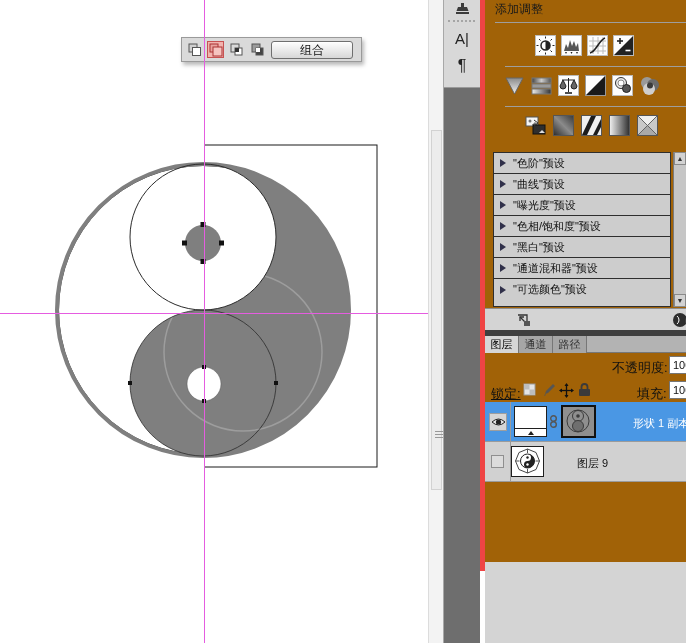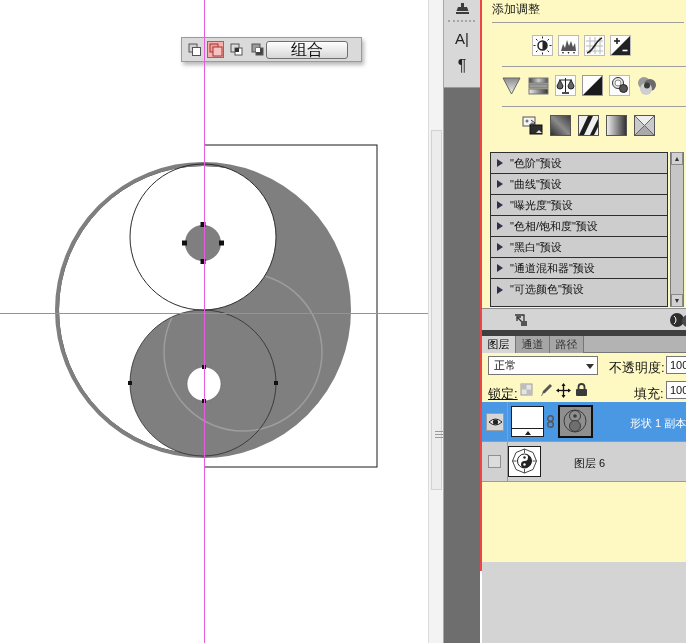--- a/index.html
+++ b/index.html
@@ -11,38 +11,38 @@
   .canvas { position:absolute; left:0; top:0; width:428px; height:643px; background:#fff; }
   .guide-v { position:absolute; left:204px; top:0; width:1px; height:643px; background:#e55ce0; z-index:40; }
   .guide-h { position:absolute; left:0; top:313px; width:428px; height:1px; background:#e55ce0; z-index:40; }
 
   
   .shape-toolbar { position:absolute; left:181px; top:37px; width:181px; height:25px;
     background:#dadada; border:1px solid #9a9a9a; box-shadow:2px 3px 4px rgba(0,0,0,.28);
     display:flex; align-items:center; z-index:30; }
   .st-icon { width:17px; height:17px; margin-left:4px; display:flex; align-items:center; justify-content:center; border:1px solid transparent; }
   .st-icon.active { background:#f2b3ae; border:1px solid #c75252; }
-  .combine-btn { margin-left:0; width:82px; height:18px; border:1px solid #6f6f6f; border-radius:3px;
-    background:linear-gradient(#fefefe,#d7d7d7); font-size:16px; line-height:16px; text-align:center; color:#111;
+  .combine-btn { margin-left:5px; width:82px; height:18px; border:1px solid #6f6f6f; border-radius:3px;
+    background:linear-gradient(#fefefe,#d7d7d7); font-size:12px; line-height:16px; text-align:center; color:#111;
     box-shadow:inset 0 1px 0 #fff; }
 
   
   .doc-scroll { position:absolute; left:428px; top:0; width:15px; height:643px; background:#f3f3f3; border-left:1px solid #dcdcdc; }
   .doc-thumb { position:absolute; left:2px; top:130px; width:11px; height:360px; background:#ececec; border:1px solid #d2d2d2; }
   .grip { position:absolute; left:3px; top:300px; width:9px; height:9px;
     background:repeating-linear-gradient(#999 0 1px, transparent 1px 3px); }
 
   
   .dock { position:absolute; left:443px; top:0; width:37px; height:643px; background:#6e6e6e; border-left:1px solid #a8a8a8; }
   .dock-top { position:absolute; left:0; top:0; width:100%; height:88px; background:#d8d8d8; border-bottom:1px solid #9a9a9a; }
   .dock-icon { position:absolute; left:0; width:100%; text-align:center; color:#222; }
   .dock-sep { position:absolute; left:4px; top:20px; width:27px; border-top:2px dotted #a5a5a5; }
 
   
-  .panels { position:absolute; left:480px; top:0; width:206px; height:571px; background:#fef9c3; border-left:2px solid #ef4444; }
+  .panels { position:absolute; left:480px; top:0; width:206px; height:571px; background:#a16207; border-left:5px solid #ef4444; }
 
   
   .adj-title { position:absolute; left:10px; top:1px; font-size:12px; color:#1a1a1a; }
   .adj-div { position:absolute; left:10px; width:192px; height:1px; background:#9e9e9e; }
   .adj-row { position:absolute; display:flex; }
   .adj-ic { width:21px; height:21px; margin-right:5px; }
   .preset-list { position:absolute; left:8px; top:152px; width:178px; height:155px; border:1px solid #2e2e2e; background:#cdcdcd; }
   .preset-row { height:21px; border-bottom:1px solid #2e2e2e; display:flex; align-items:center; background:#cdcdcd; }
   .preset-row:last-child { border-bottom:none; }
   .tri { width:0; height:0; border-left:6px solid #30304a; border-top:4px solid transparent; border-bottom:4px solid transparent; margin:0 7px 0 6px; }
@@ -411,24 +411,20 @@
     </div>
 
     <div class="tabband"></div>
     <div class="tabs">
       <div class="tab active">图层</div>
       <div class="tab">通道</div>
       <div class="tab">路径</div>
     </div>
 
     <div class="opt-row">
-      <div class="blend">
-        <span>正常</span>
-        <span class="blend-arrow"></span>
-      </div>
       <span class="opt-label" style="left:127px;">不透明度:</span>
       <div class="val-box" style="left:184px;">100%</div>
     </div>
 
     <div class="lock-row">
       <span class="opt-label" style="left:6px;text-decoration:underline;">锁定:</span>
       <svg class="lock-ic" style="left:38px;" width="14" height="14">
           <rect x="1" y="1" width="11" height="11" fill="#e4e4e4" stroke="#9a9a9a"></rect>
           <rect x="1" y="1" width="5.5" height="5.5" fill="#bdbdbd"></rect>
           <rect x="6.5" y="6.5" width="5.5" height="5.5" fill="#bdbdbd"></rect>
@@ -499,21 +495,21 @@
                 <line x1="15.5" y1="22" x2="15.5" y2="26"></line>
                 <line x1="3.5" y1="14" x2="7.5" y2="14"></line>
                 <line x1="23.5" y1="14" x2="27.5" y2="14"></line>
               </g>
             <circle cx="15.5" cy="14" r="7" fill="#fff" stroke="#222"></circle>
             <path d="M15.5 7 A7 7 0 0 1 15.5 21 A3.5 3.5 0 0 1 15.5 14 A3.5 3.5 0 0 0 15.5 7 Z" fill="#222"></path>
             <circle cx="15.5" cy="10.5" r="1.2" fill="#222"></circle>
               <circle cx="15.5" cy="17.5" r="1.2" fill="#fff"></circle>
           </svg>
         </div>
-        <span class="layer-name" style="left:92px;">图层 6</span>
+        <span class="layer-name" style="left:92px;">图层 9</span>
       </div>
 
 
     </div>
     <div class="post-list"></div>
   </div>
 
 </div>
 
 </body></html>

